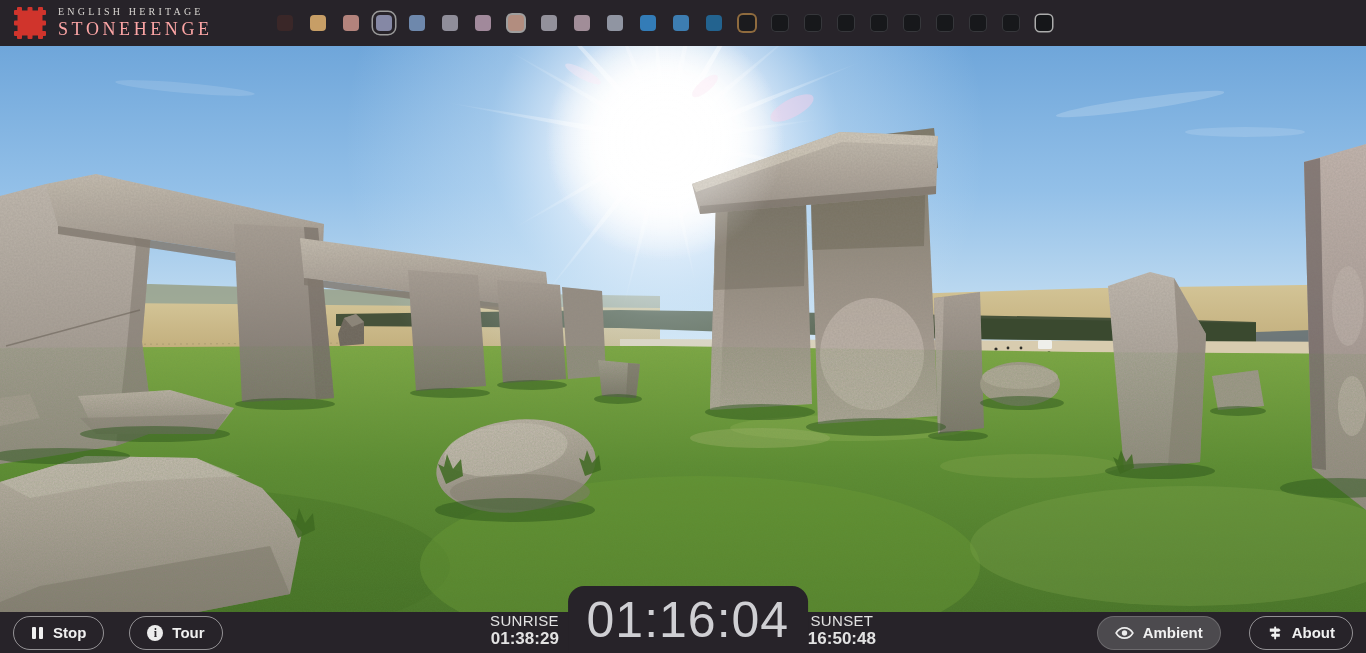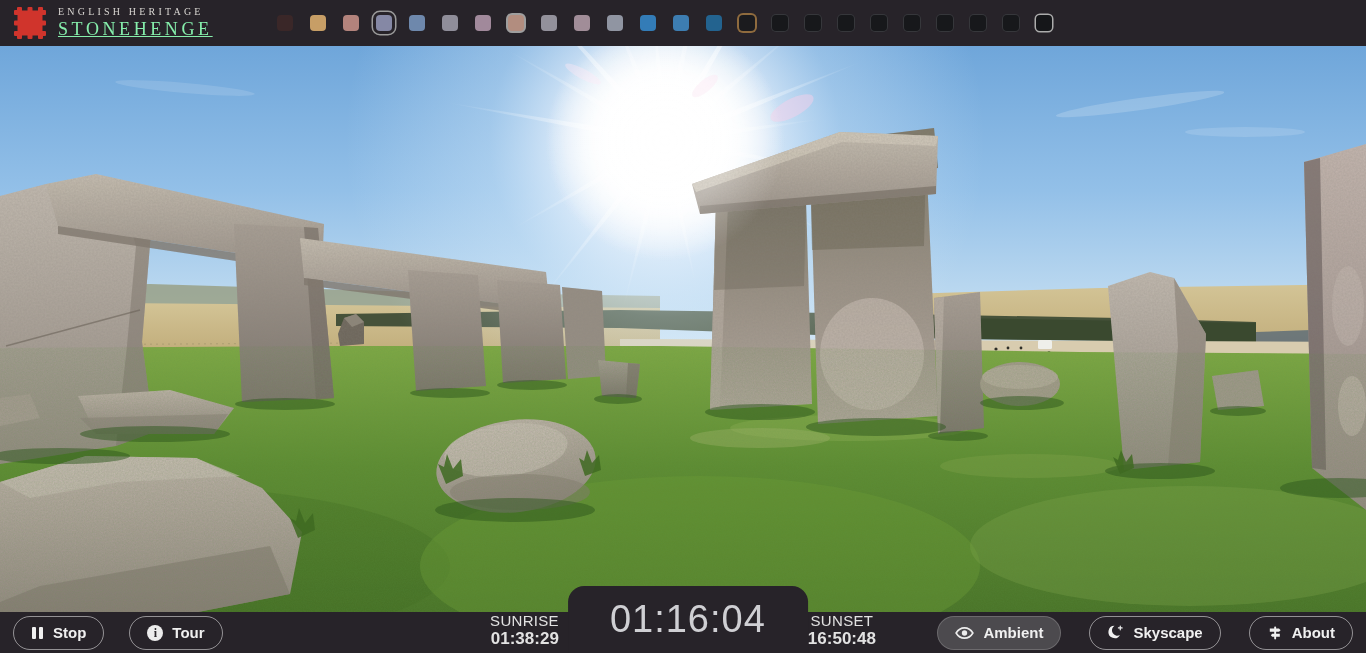--- a/index.html
+++ b/index.html
@@ -15,21 +15,21 @@
 
   
   header{height:46px;background:var(--bar-bg);display:flex;align-items:center;
     padding:8px 14px;flex:0 0 auto;z-index:6;}
   .brand{display:flex;align-items:center;gap:12px;cursor:pointer;}
   .eh-red{fill:var(--brand-red);}
   .brand-text{display:flex;flex-direction:column;line-height:1.05;}
   .brand-super{font-family:"Liberation Serif",serif;font-size:10px;letter-spacing:3.2px;
     color:#D9D6D2;}
   .brand-title{font-family:"Liberation Serif",serif;font-size:18px;letter-spacing:3.6px;
-    color:#86efac;margin-top:2px;text-decoration:underline;}
+    color:#fca5a5;margin-top:2px;}
   .swatches{display:flex;gap:17px;margin-left:64px;align-items:center;}
   .swatch{width:16px;height:16px;border-radius:4px;flex:0 0 auto;cursor:pointer;}
   .swatch.selected{box-shadow:0 0 0 3px var(--bar-bg),0 0 0 4.5px var(--accent-ring);}
 
   
   .scene{flex:1 1 auto;position:relative;overflow:hidden;cursor:grab;}
   .scene svg{display:block;width:100%;height:100%;}
 
   
   footer{height:41px;background:var(--bar-bg);flex:0 0 auto;position:relative;
@@ -50,21 +50,21 @@
     display:flex;align-items:flex-end;z-index:7;}
   .sun-block{display:flex;flex-direction:column;line-height:1.15;padding-bottom:4px;
     color:#E2E2E2;}
   .sun-block.rise{text-align:right;margin-right:9px;margin-top:43px;}
   .sun-block.set{text-align:center;}
   .sun-label{font-size:15px;font-weight:400;letter-spacing:.3px;}
   .sun-time{font-size:17px;font-weight:700;}
   .clock-tab{width:240px;height:67px;background:var(--bar-bg);
     border-radius:16px 16px 0 0;display:flex;align-items:center;justify-content:center;}
   .clock-time{font-family:"Liberation Sans",sans-serif;font-weight:100;
-    font-size:38px;color:#CFCFD3;letter-spacing:1px;}
+    font-size:50px;color:#CFCFD3;letter-spacing:1px;}
 </style>
 </head>
 <body>
 
 <div class="app">
 
   <header>
     <div class="brand">
       <svg width="32" height="32" viewBox="0 0 32 32">
         <rect class="eh-red" x="6" y="6" width="20" height="20" rx="2" fill="none" stroke="#D0342C" stroke-width="5"></rect>
@@ -350,27 +350,20 @@
 
     <div class="btn-row-right">
       <button class="pill filled">
         <svg width="19" height="14" viewBox="0 0 24 16">
           <path d="M12 1.5 C6.5 1.5 3 5.3 1.4 8 C3 10.7 6.5 14.5 12 14.5 S21 10.7 22.6 8 C21 5.3 17.5 1.5 12 1.5 Z" fill="none" stroke="#ECECEC" stroke-width="2"></path>
           <circle cx="12" cy="8" r="3.4" fill="#ECECEC"></circle>
         </svg>
         <span>Ambient</span>
       </button>
       <button class="pill">
-        <svg width="17" height="17" viewBox="0 0 20 20">
-          <path d="M15.2 12.8 A7.2 7.2 0 1 1 8.8 2.2 A5.8 5.8 0 0 0 15.2 12.8 Z" fill="#F0F0F0"></path>
-          <path d="M13.4 4.6 h4.4 M15.6 2.4 v4.4" stroke="#F0F0F0" stroke-width="1.4" stroke-linecap="round"></path>
-        </svg>
-        <span>Skyscape</span>
-      </button>
-      <button class="pill">
         <svg width="16" height="16" viewBox="0 0 20 20">
           <rect x="9" y="2" width="2.4" height="16" rx="1" fill="#F0F0F0"></rect>
           <path d="M3.5 4.5 H15 L17 6.5 L15 8.5 H3.5 Z" fill="#F0F0F0"></path>
           <path d="M16 11 H6.5 L4.8 12.8 L6.5 14.6 H16 Z" fill="#F0F0F0"></path>
         </svg>
         <span>About</span>
       </button>
     </div>
   </footer>
 </div>

